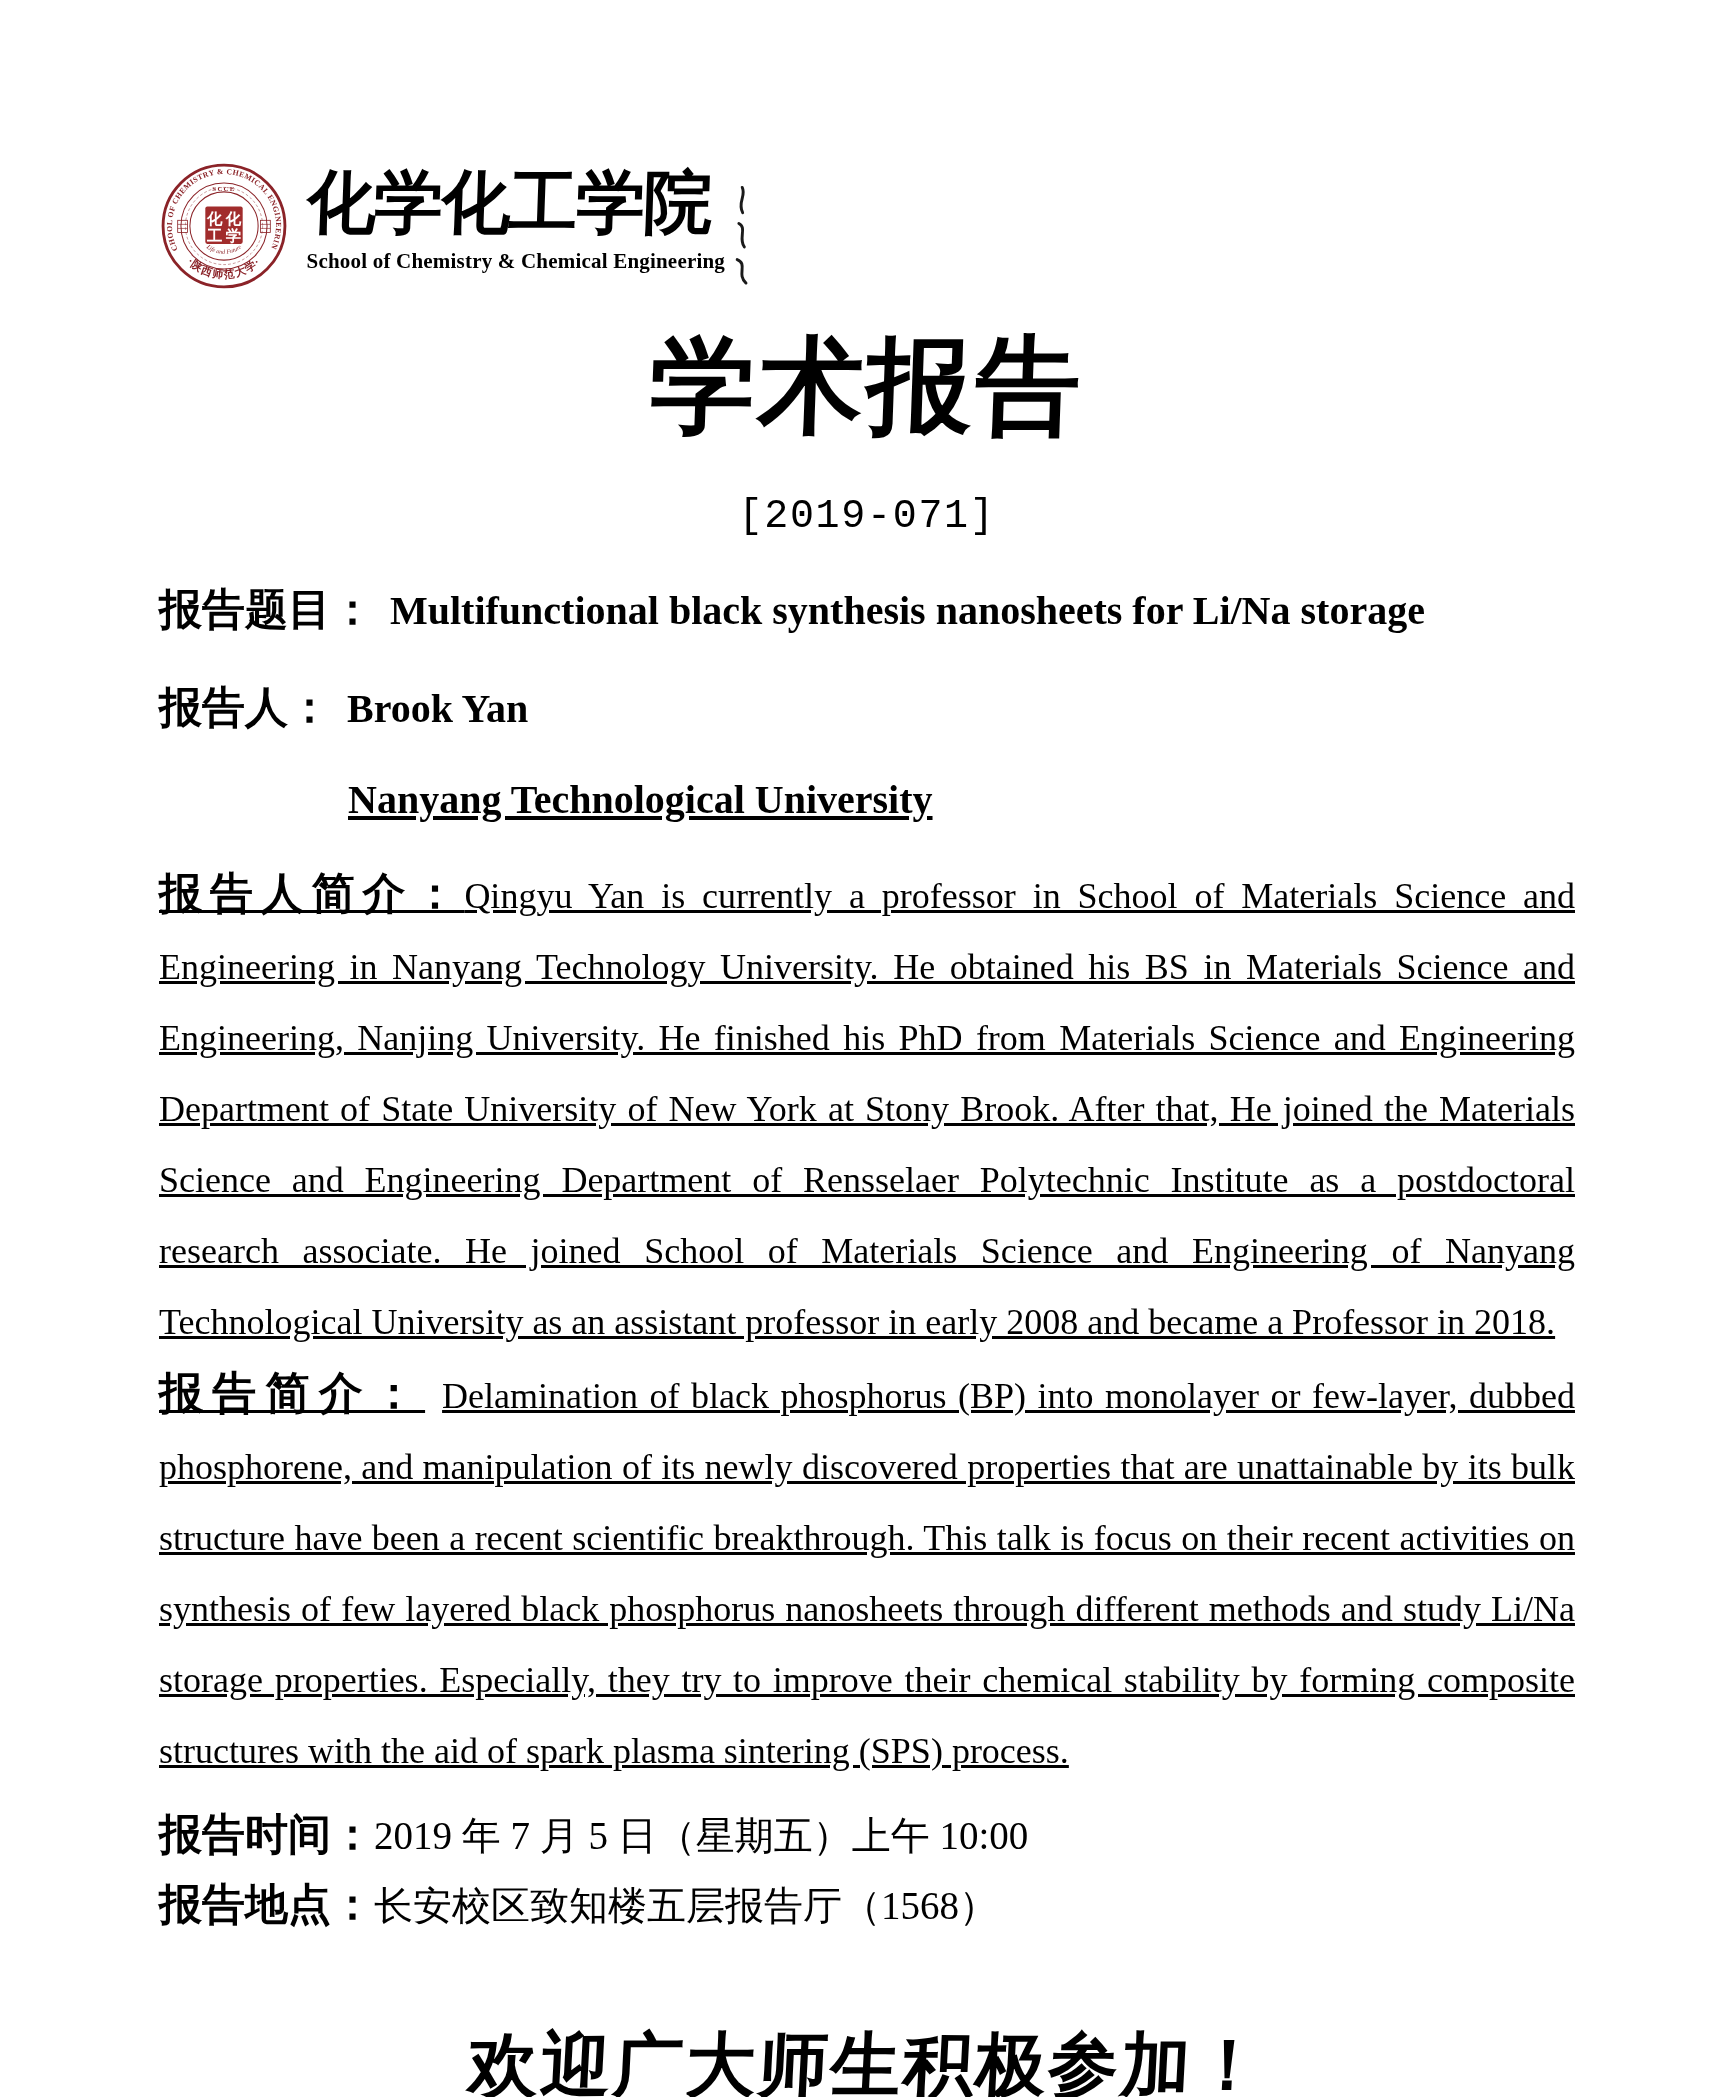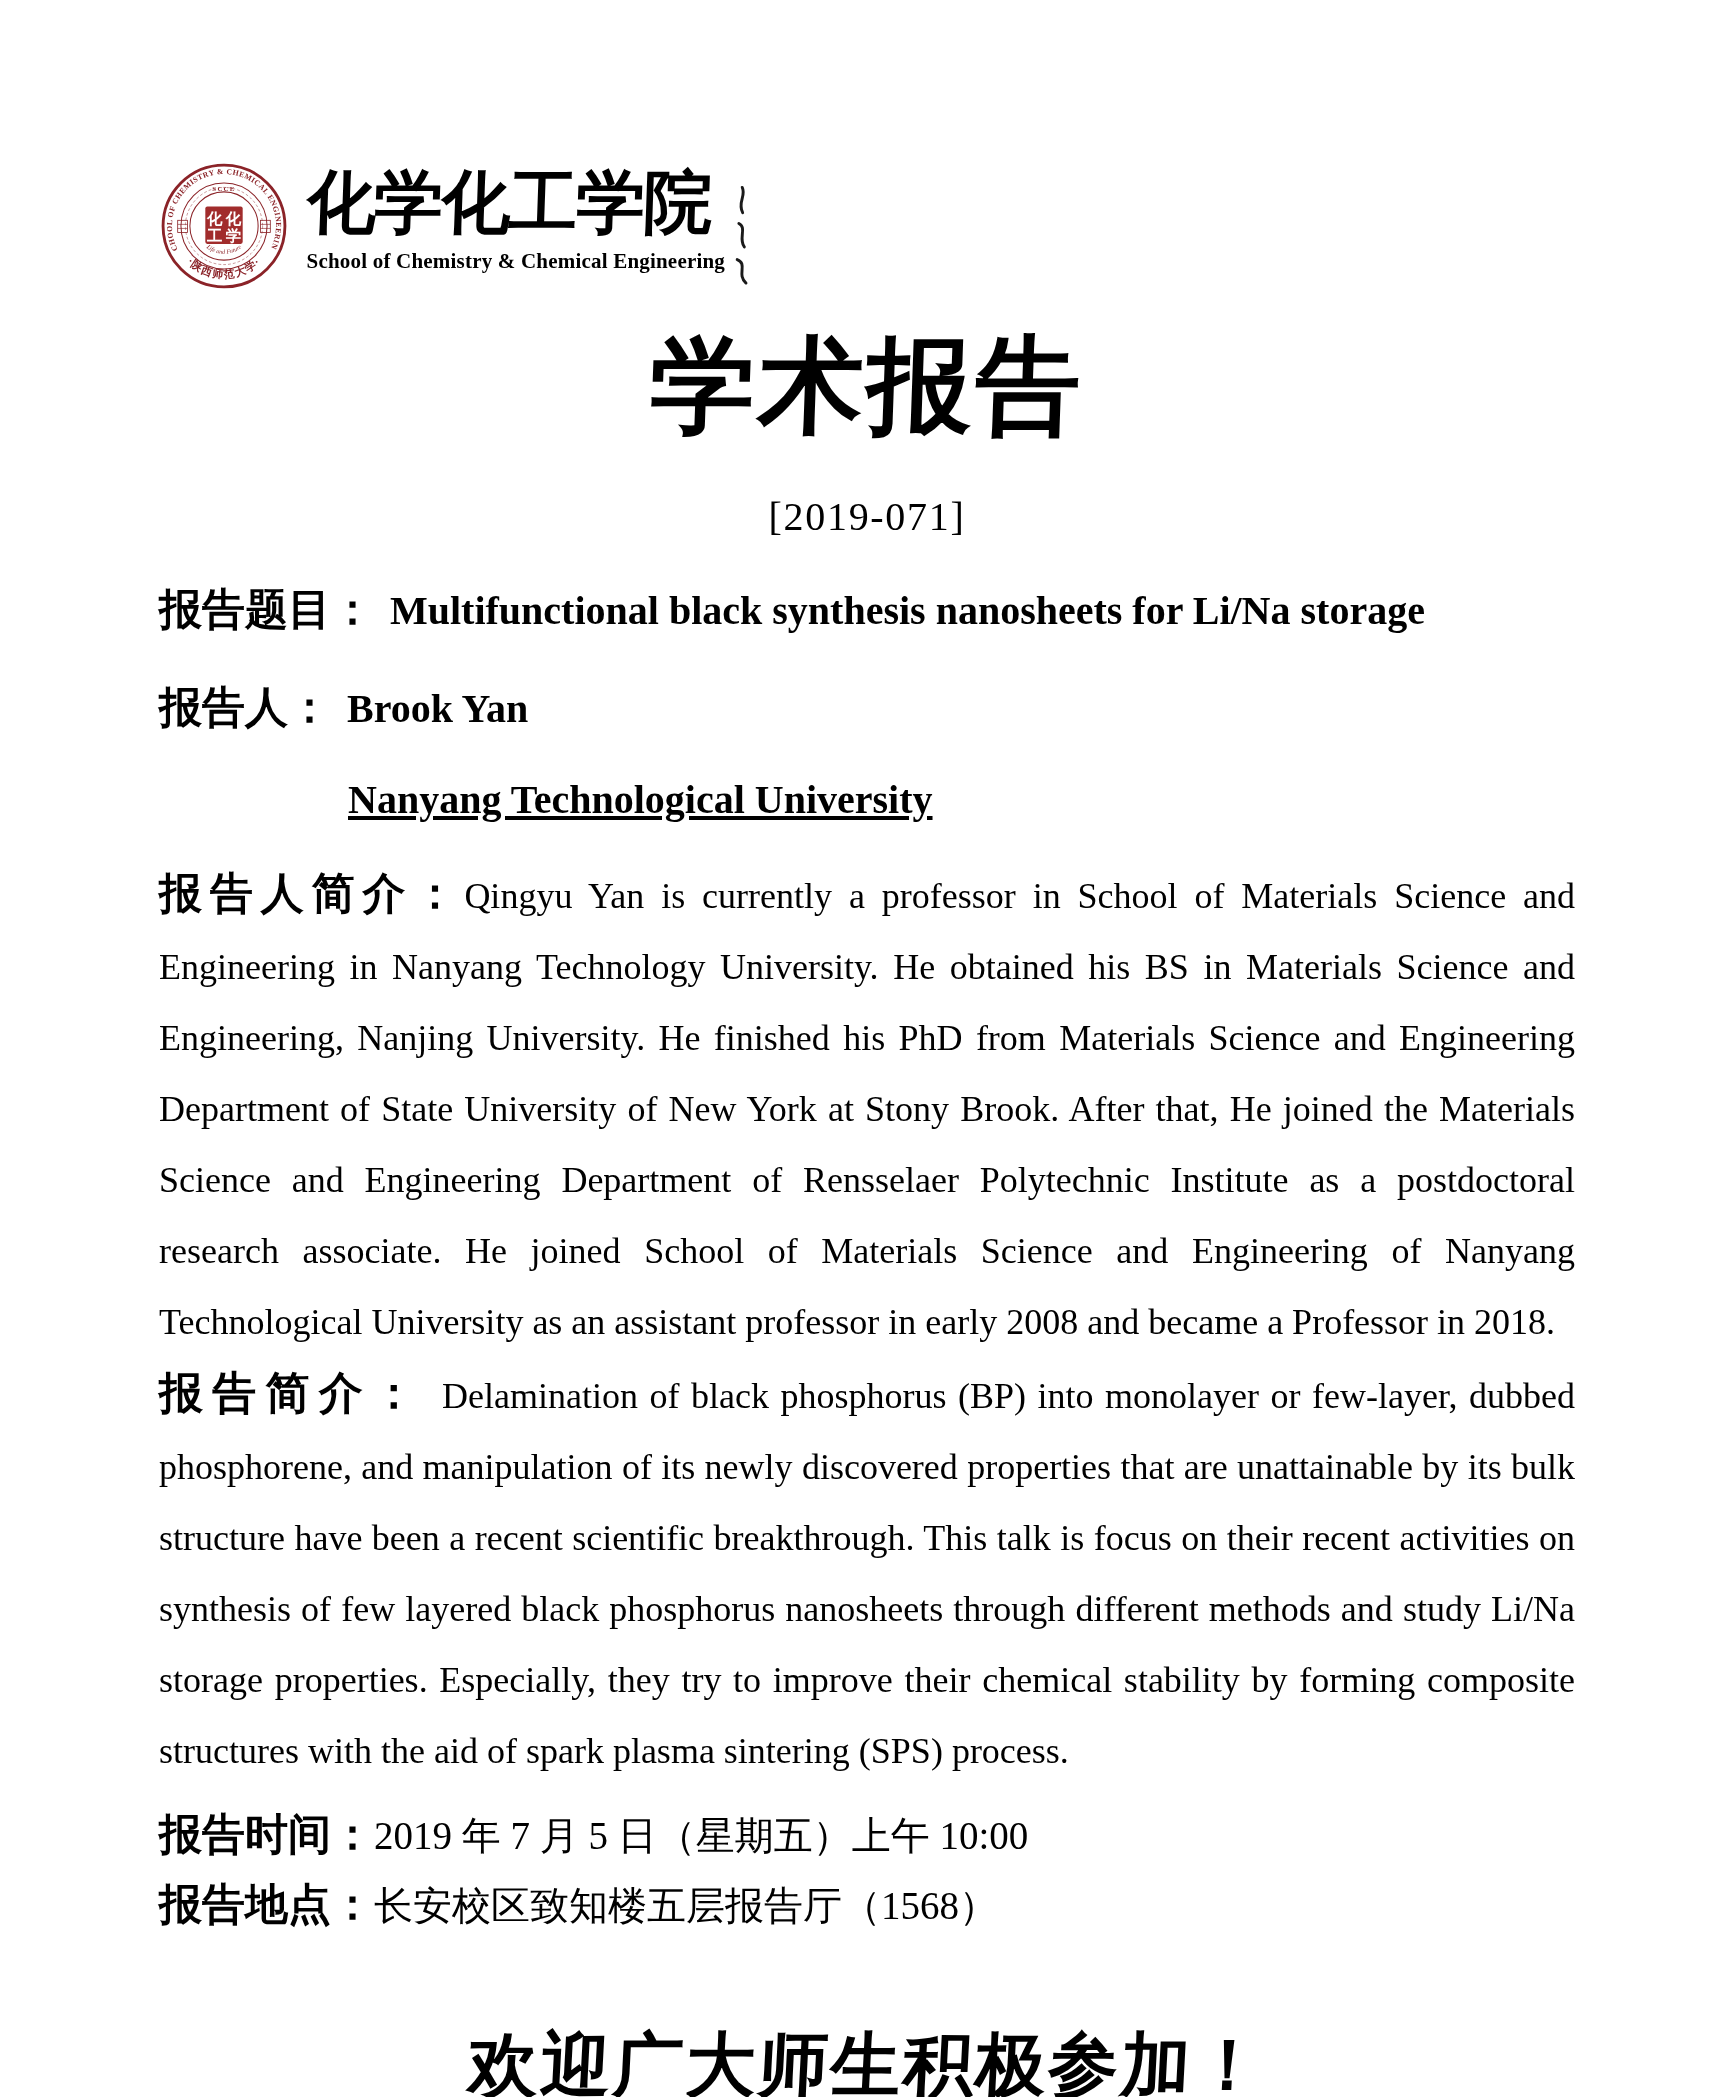--- a/index.html
+++ b/index.html
@@ -47,36 +47,38 @@
     line-height:130px;
     letter-spacing:3.4px;
     transform:skewX(-2deg);
   }
   .serial {
     margin-top:42px;
     text-align:center;
     font-size:40px;
     line-height:46px;
     letter-spacing:1.7px;
+    font-family:Liberation Mono, monospace;
   }
 
   
   .field-line { font-size:42px; line-height:55px; margin-top:42px; white-space:nowrap; }
   .cjk-label { font-weight:700; font-size:43px; }
   .en-bold   { font-weight:700; font-size:40px; }
   .gap-l     { margin-left:16px; }
   .affiliation { margin-top:36px; padding-left:189px;text-decoration:underline; }
 
   
   .para {
     margin:0;
     text-align:justify;
     text-justify:inter-word;
     font-size:36px;
     line-height:71px;
+    text-decoration:underline;
   }
   .para-bio { margin-top:31px; }
   .para-abstract { margin-top:0; }
   .para .cjk-label { font-size:43px; }
   .para-abstract .cjk-label { font-size:44px; letter-spacing:6.7px;margin-top:48px; }
   .para-abstract .abstract-text { margin-left:17px; }
 
   
   .info-line { font-size:42px; line-height:69px; white-space:nowrap; }
   .info-time { margin-top:12.6px; }

